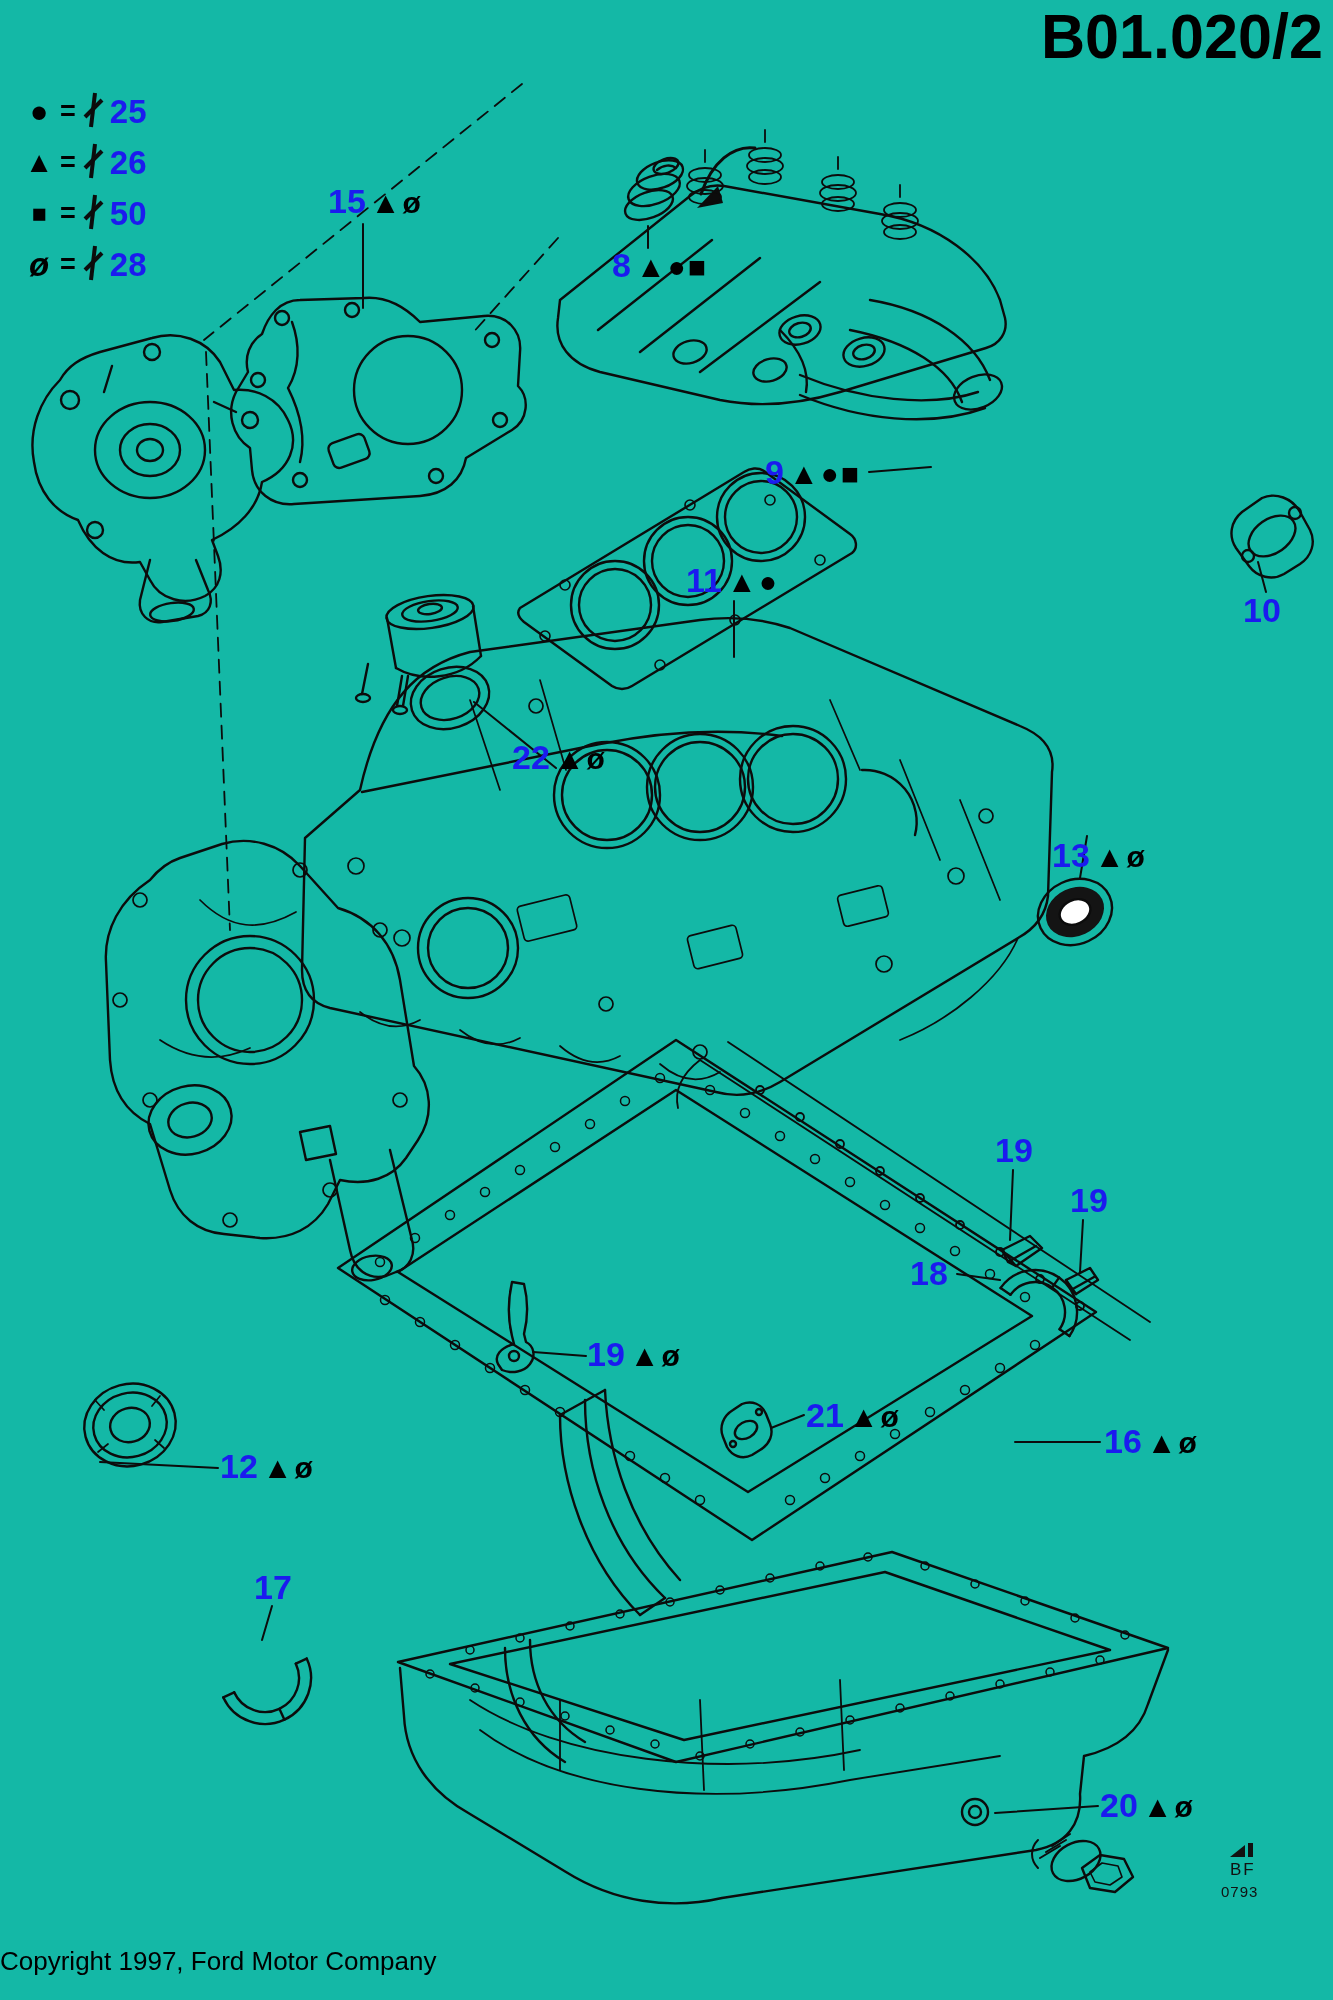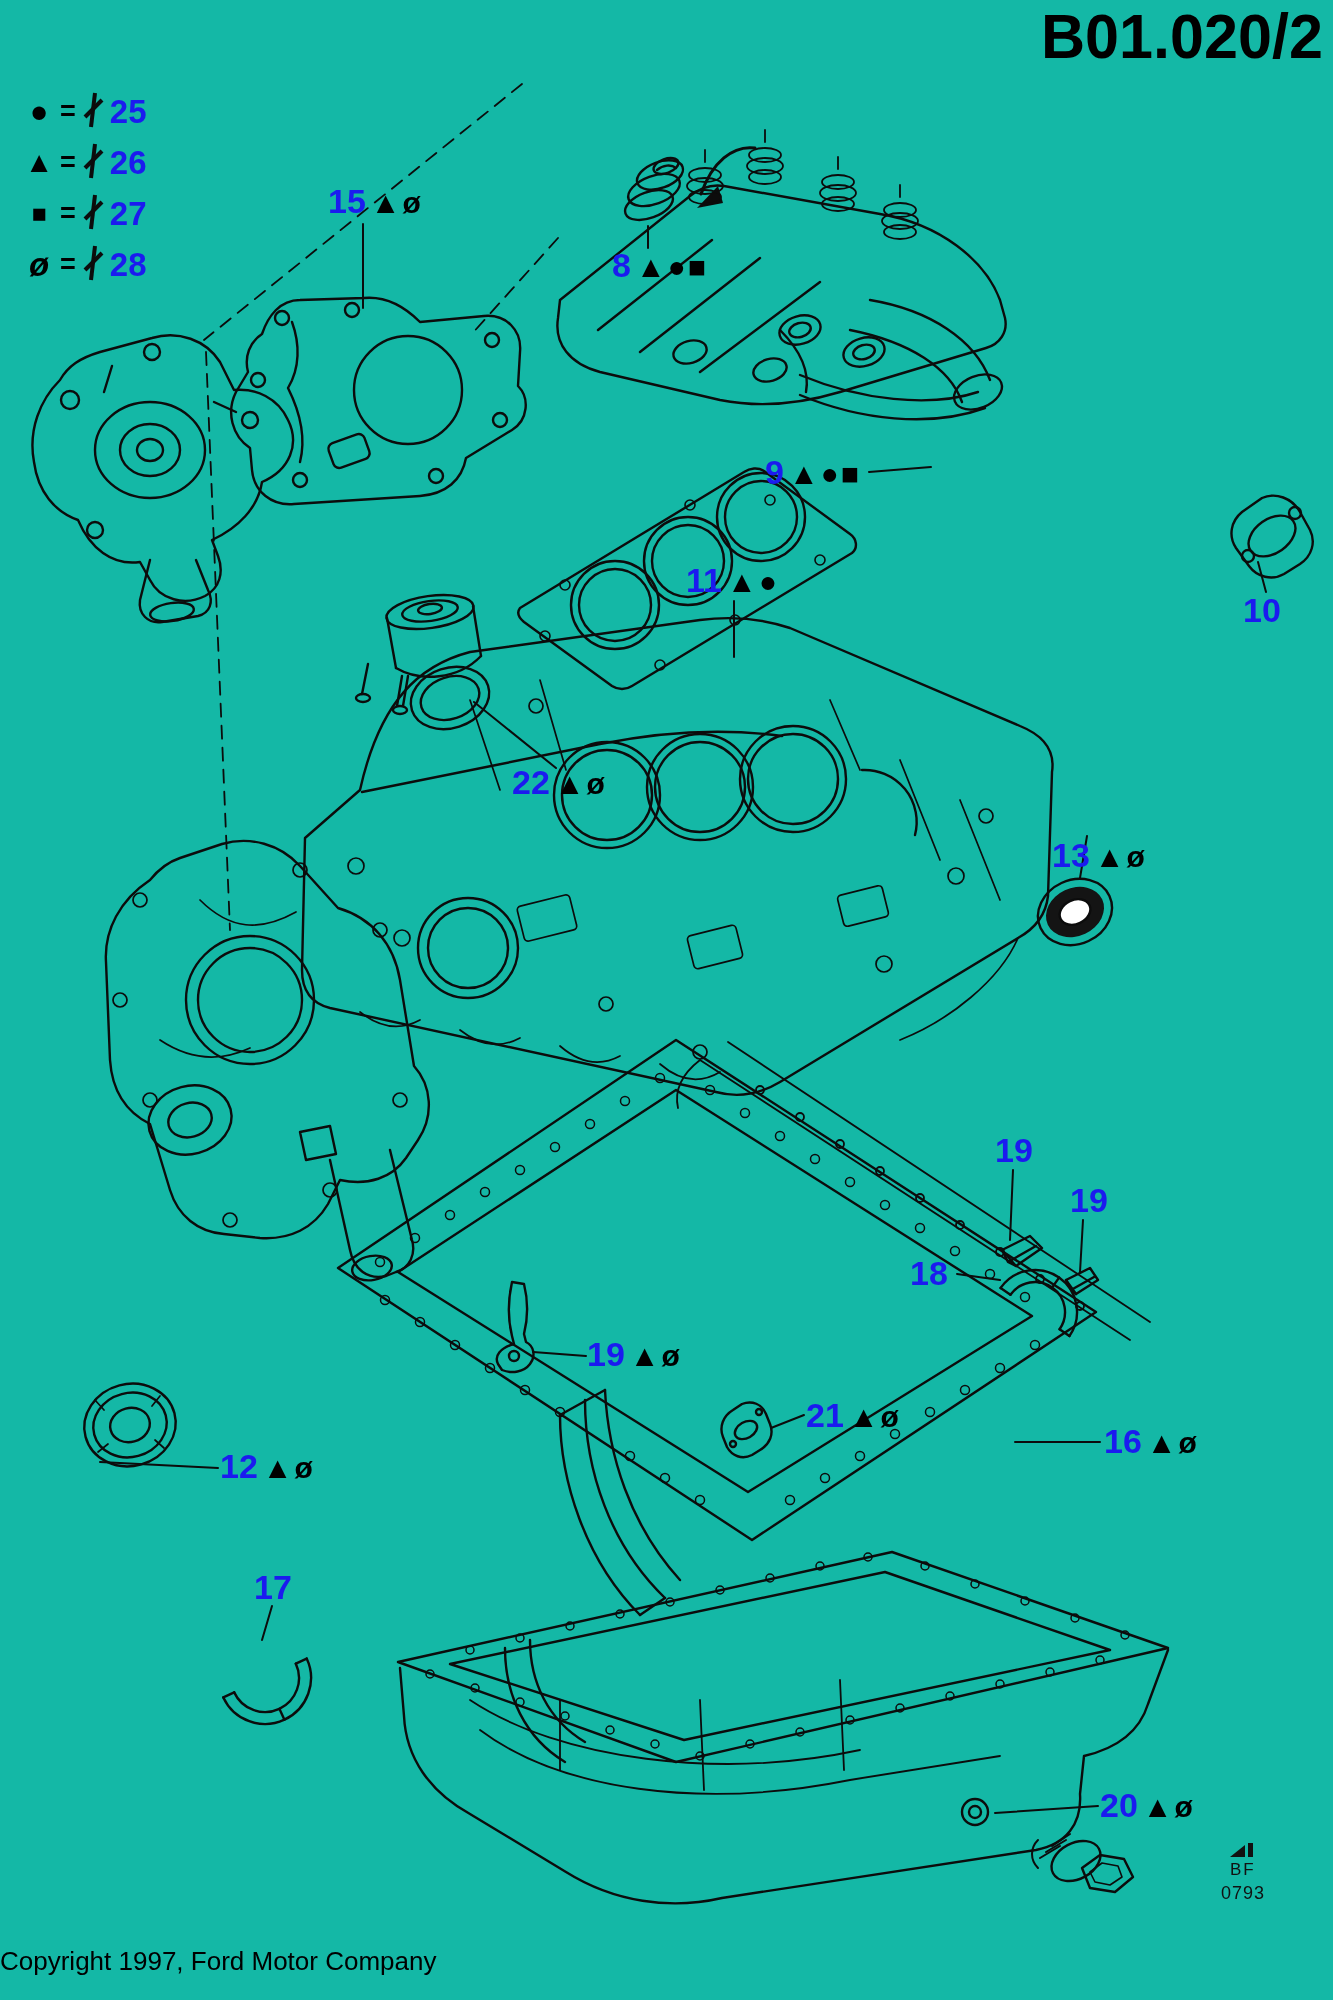--- a/index.html
+++ b/index.html
@@ -23,21 +23,21 @@
   .ls0{font-size:31px;} .ls1{font-size:29px;} .ls2{font-size:25px;} .ls3{font-size:33px;font-style:italic;}
   .legend-eq{font-size:27px;font-weight:800;margin:0 4px 0 2px;color:#000;}
   .legend-slash{margin:0 6px 0 2px;display:inline-block;}
   .legend-num{font-size:33px;font-weight:800;color:var(--blue);text-align:center;}
   .callout{
     position:absolute;font-size:34px;font-weight:800;color:var(--blue);
     white-space:nowrap;line-height:1;
   }
   .callout .syms{color:#000;font-size:30px;font-weight:800;margin-left:5px;letter-spacing:2px;}
   .plate-bf{position:absolute;left:1230px;top:1860px;font-size:17px;font-weight:normal;letter-spacing:2px;color:#111;}
-  .plate-code{position:absolute;left:1221px;top:1883px;font-size:18px;letter-spacing:1px;color:#111;}
+  .plate-code{position:absolute;left:1221px;top:1883px;font-size:15px;letter-spacing:1px;color:#111;}
   .copyright{
     position:absolute;left:0;top:1946px;width:1333px;text-align:left;
     font-size:26px;color:#000;
   }
 </style>
 </head>
 <body>
 
 <div class="page">
 
@@ -421,39 +421,39 @@
           </svg></span>
       <span class="legend-num">26</span>
     </div>
     <div class="legend-row">
       <span class="legend-sym ls2">■</span>
       <span class="legend-eq">=</span>
       <span class="legend-slash"><svg width="22" height="38" viewBox="0 0 22 38" stroke="#0c0c0c" stroke-width="4">
             <line x1="13" y1="2" x2="9" y2="36"></line>
             <line x1="3" y1="26" x2="20" y2="9"></line>
           </svg></span>
-      <span class="legend-num">27</span>
+      <span class="legend-num">50</span>
     </div>
     <div class="legend-row">
       <span class="legend-sym ls3">ø</span>
       <span class="legend-eq">=</span>
       <span class="legend-slash"><svg width="22" height="38" viewBox="0 0 22 38" stroke="#0c0c0c" stroke-width="4">
             <line x1="13" y1="2" x2="9" y2="36"></line>
             <line x1="3" y1="26" x2="20" y2="9"></line>
           </svg></span>
       <span class="legend-num">28</span>
     </div>
   </div>
 
   <div class="callout" style="left:328px;top:184px"><span>15</span><span class="syms">▲ø</span></div>
   <div class="callout" style="left:612px;top:248px"><span>8</span><span class="syms">▲●■</span></div>
   <div class="callout" style="left:765px;top:455px"><span>9</span><span class="syms">▲●■</span></div>
   <div class="callout" style="left:686px;top:563px"><span>11</span><span class="syms">▲●</span></div>
   <div class="callout" style="left:1243px;top:593px"><span>10</span><span class="syms"></span></div>
-  <div class="callout" style="left:512px;top:765px"><span>22</span><span class="syms">▲ø</span></div>
+  <div class="callout" style="left:512px;top:740px"><span>22</span><span class="syms">▲ø</span></div>
   <div class="callout" style="left:1052px;top:838px"><span>13</span><span class="syms">▲ø</span></div>
   <div class="callout" style="left:995px;top:1133px"><span>19</span><span class="syms"></span></div>
   <div class="callout" style="left:1070px;top:1183px"><span>19</span><span class="syms"></span></div>
   <div class="callout" style="left:910px;top:1256px"><span>18</span><span class="syms"></span></div>
   <div class="callout" style="left:587px;top:1337px"><span>19</span><span class="syms">▲ø</span></div>
   <div class="callout" style="left:806px;top:1398px"><span>21</span><span class="syms">▲ø</span></div>
   <div class="callout" style="left:1104px;top:1424px"><span>16</span><span class="syms">▲ø</span></div>
   <div class="callout" style="left:220px;top:1449px"><span>12</span><span class="syms">▲ø</span></div>
   <div class="callout" style="left:254px;top:1570px"><span>17</span><span class="syms"></span></div>
   <div class="callout" style="left:1100px;top:1788px"><span>20</span><span class="syms">▲ø</span></div>

